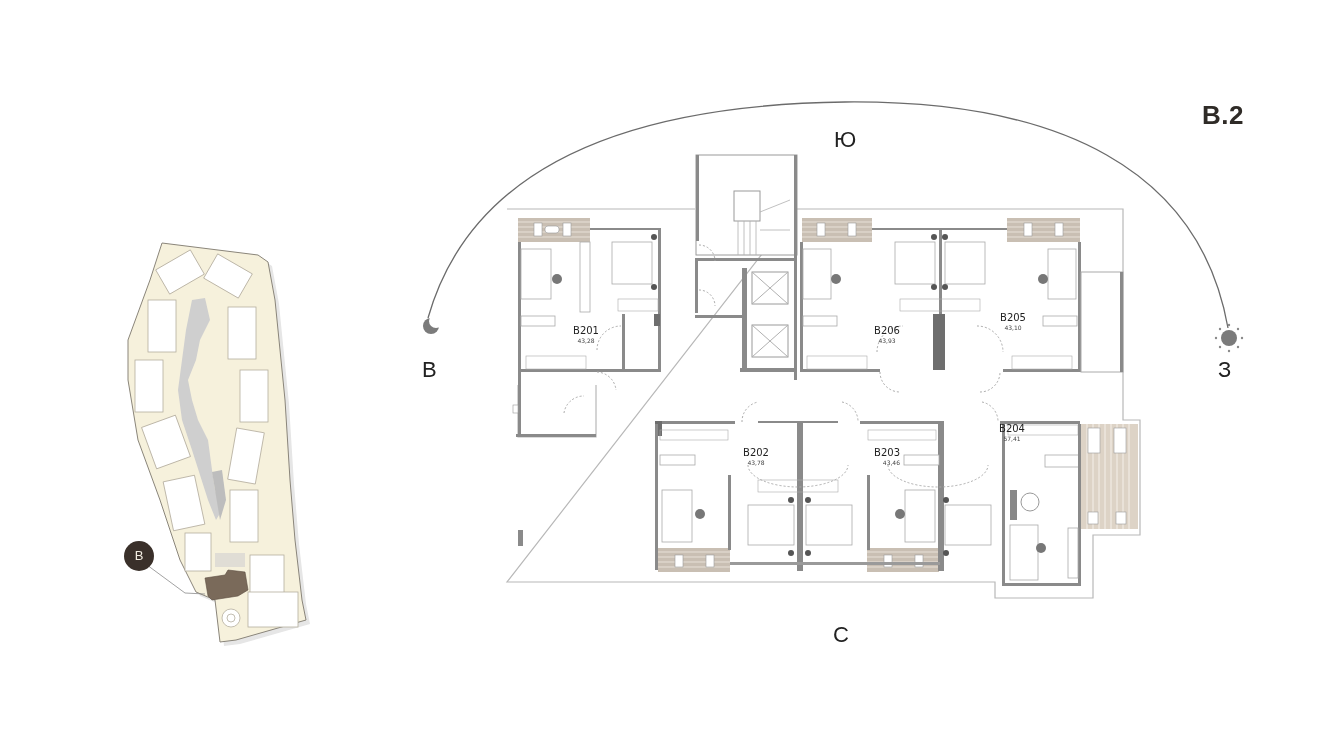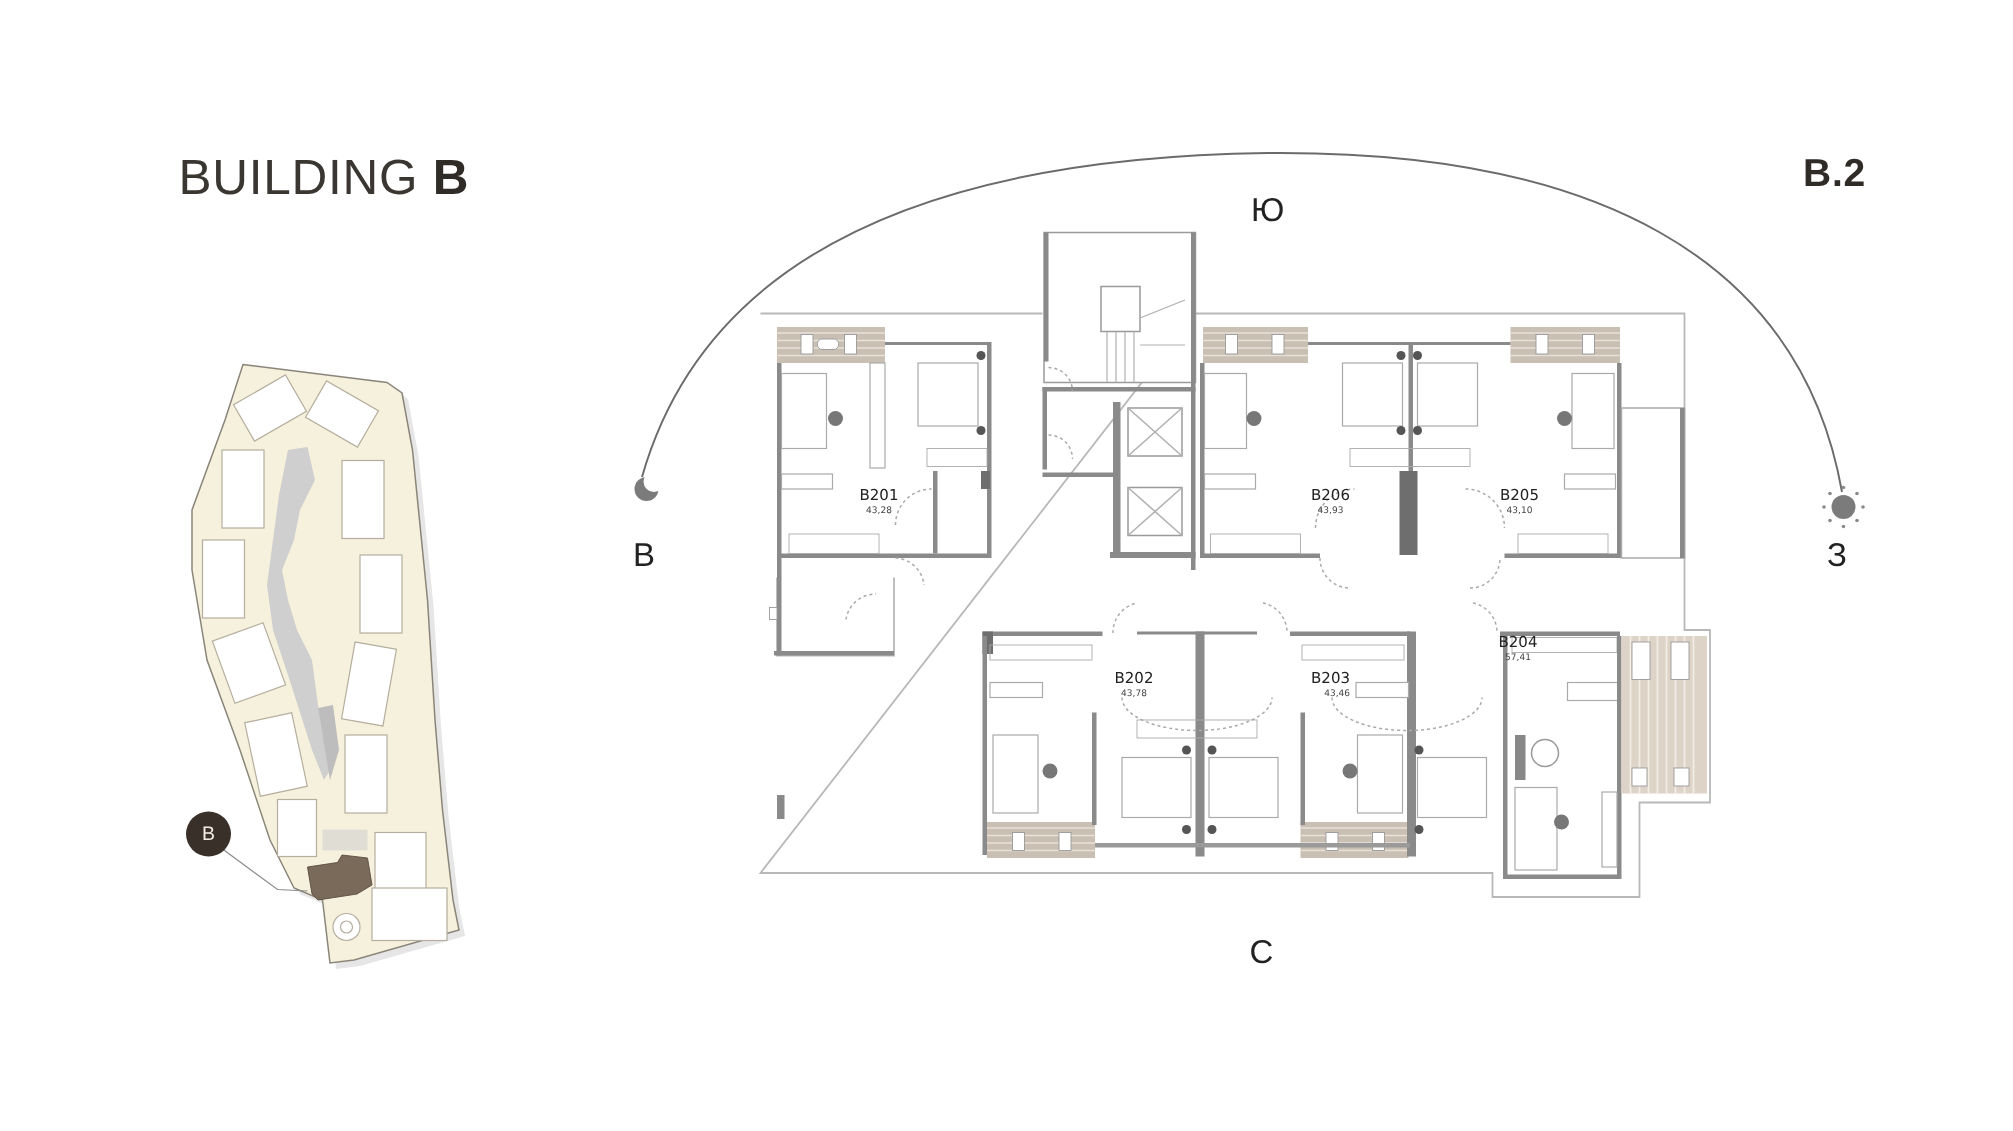--- a/index.html
+++ b/index.html
@@ -11,21 +11,20 @@
   .unit-label { position:absolute; text-align:center; width:60px; font-family:"DejaVu Sans", sans-serif; }
   .unit-label .u-name { font-size:10px; font-weight:400; color:#222; display:block; line-height:12px; }
   .unit-label .u-area { font-size:6px; color:#444; display:block; line-height:8px; }
   svg { position:absolute; left:0; top:0; }
   .marker { position:absolute; left:124px; top:541px; width:30px; height:30px; border-radius:50%; background:#3a302a; color:#f2ece1; font-size:13px; text-align:center; line-height:30px; }
 </style>
 </head>
 <body>
 
 <div class="title">
-  <div><span>BUILDING </span><b>B</b></div>
 </div>
 <div class="code">B.2</div>
 
 <svg width="1342" height="754" viewBox="0 0 1342 754">
 
   <path d="M 428 318 C 470 170, 620 105, 845 102 C 1060 100, 1200 170, 1228 328" fill="none" stroke="#6b6b6b" stroke-width="1.3"></path>
 
   <g>
     <circle cx="431" cy="326" r="8" fill="#7b7b7b"></circle>
     <circle cx="436" cy="321" r="7" fill="#ffffff"></circle>
@@ -282,21 +281,21 @@
 <div class="marker">B</div>
 
 <div class="unit-label" style="left:556px; top:325px;">
   <span class="u-name">B201</span>
   <span class="u-area">43,28</span>
 </div>
 <div class="unit-label" style="left:857px; top:325px;">
   <span class="u-name">B206</span>
   <span class="u-area">43,93</span>
 </div>
-<div class="unit-label" style="left:983px; top:325px;">
+<div class="unit-label" style="left:983px; top:312px;">
   <span class="u-name">B205</span>
   <span class="u-area">43,10</span>
 </div>
 <div class="unit-label" style="left:726px; top:447px;">
   <span class="u-name">B202</span>
   <span class="u-area">43,78</span>
 </div>
 <div class="unit-label" style="left:840px; top:447px;text-align:right;">
   <span class="u-name">B203</span>
   <span class="u-area">43,46</span>

